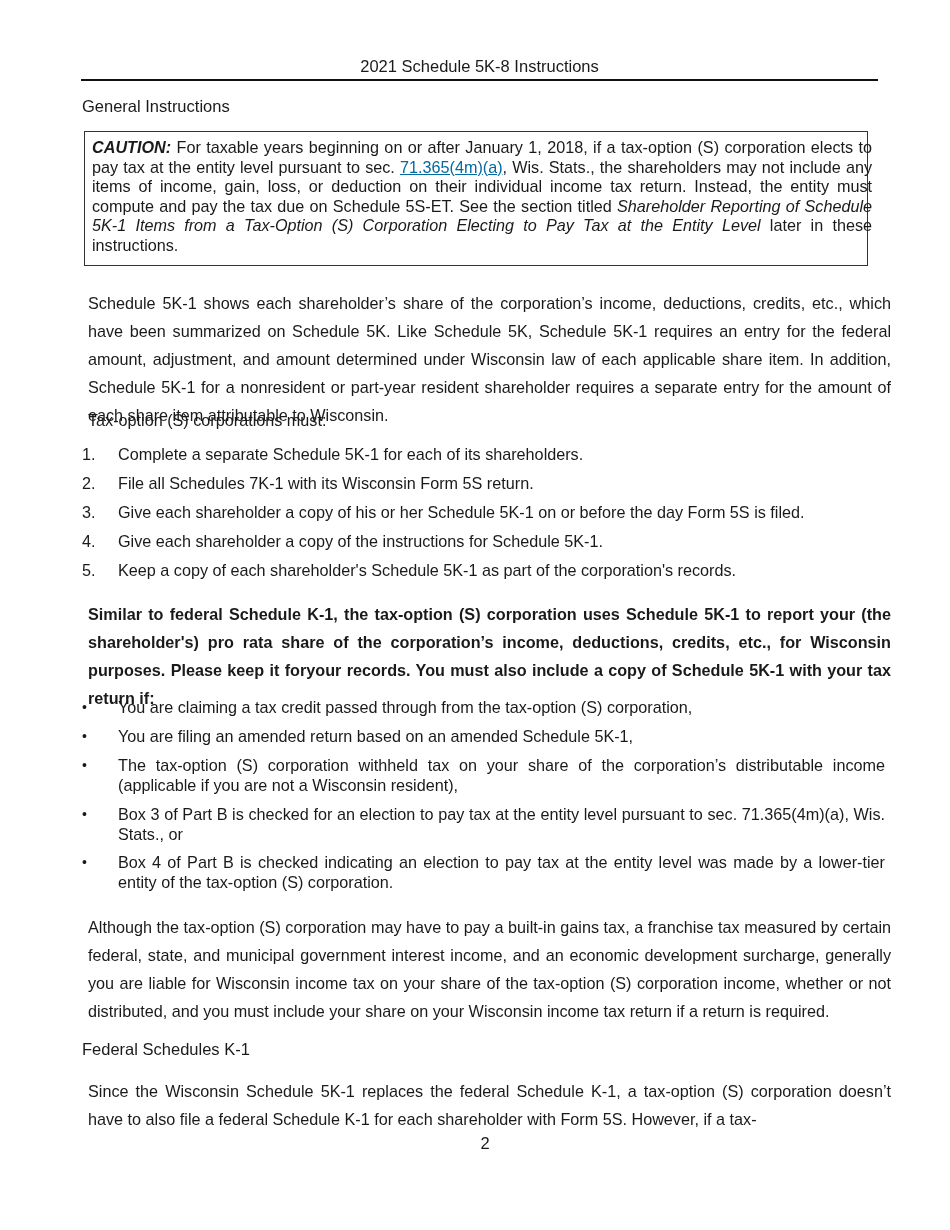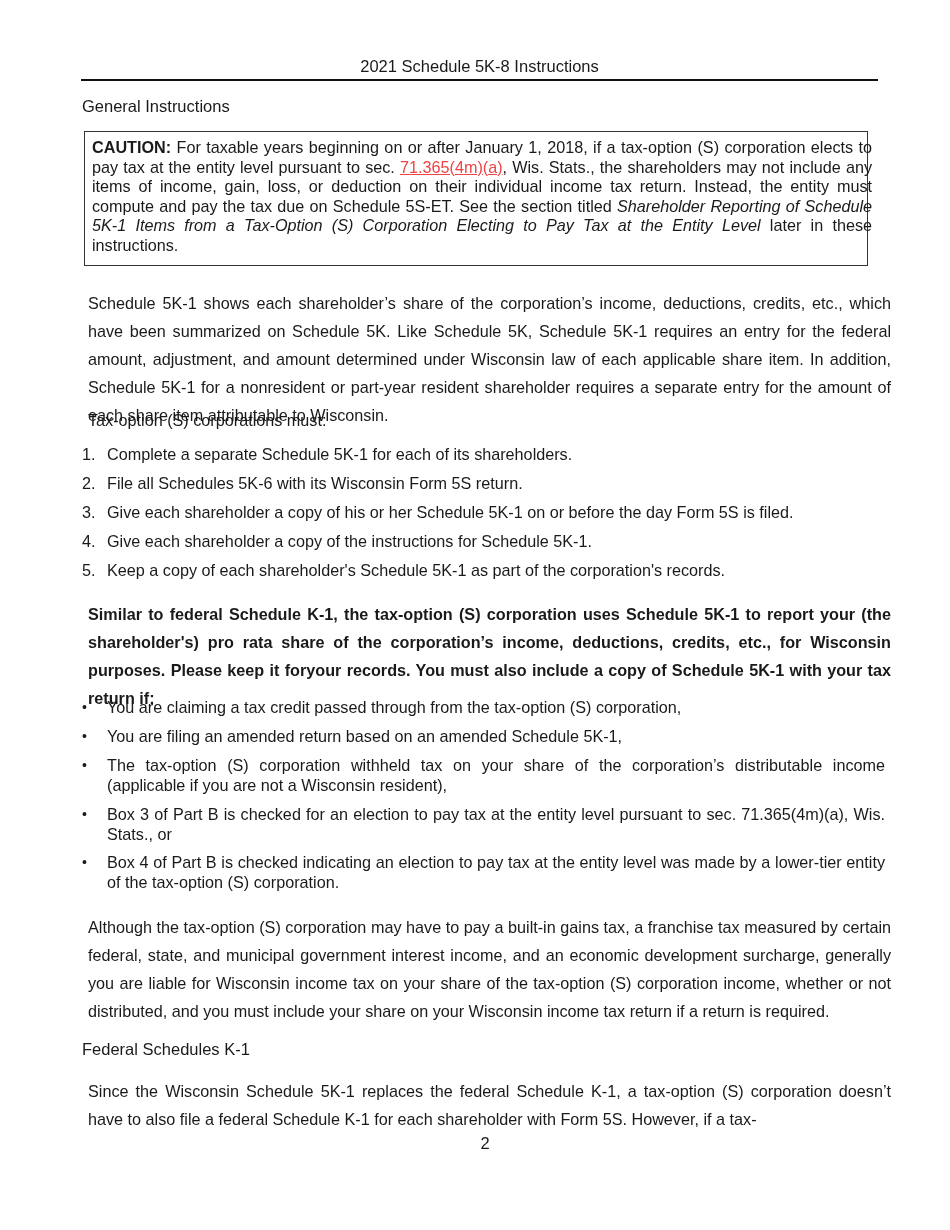--- a/index.html
+++ b/index.html
@@ -49,23 +49,23 @@
       border: 1.5px solid #333;
       padding: 6px 0 0 7px;
       box-sizing: content-box;
     }
     .caution-text {
       width: 780px;
       font-size: 16.2px;
       line-height: 19.6px;
       text-align: justify;
     }
-    .caution-text b { font-weight: bold; }
+    .caution-text b { font-weight: bold; font-style: italic; }
     .caution-text a {
-      color: #ef4444;
+      color: #0369a1;
       text-decoration: underline;
     }
     .para {
       position: absolute;
       left: 88px;
       width: 803px;
       font-size: 16.2px;
       line-height: 28px;
       text-align: justify;
     }
@@ -75,21 +75,21 @@
       width: 803px;
       font-size: 16.2px;
       line-height: 19.6px;
     }
     .list-item .marker {
       position: absolute;
       left: 0;
       top: 0;
     }
     .list-item .body {
-      margin-left: 25px;
+      margin-left: 36px;
       text-align: justify;
     }
     .bullet-marker {
       font-size: 14px;
     }
     .page-number {
       position: absolute;
       left: 81px;
       top: 1133px;
       width: 808px;
@@ -114,21 +114,21 @@
 <div class="para" style="top:289px;">Schedule 5K-1 shows each shareholder’s share of the corporation’s income, deductions, credits, etc., which have been summarized on Schedule 5K. Like Schedule 5K, Schedule 5K-1 requires an entry for the federal amount, adjustment, and amount determined under Wisconsin law of each applicable share item. In addition, Schedule 5K-1 for a nonresident or part-year resident shareholder requires a separate entry for the amount of each share item attributable to Wisconsin.</div>
 
 <div class="para" style="top:406px;">Tax-option (S) corporations must:</div>
 
 <div class="list-item" style="top:445px;">
   <span class="marker">1.</span>
   <div class="body">Complete a separate Schedule 5K-1 for each of its shareholders.</div>
 </div>
 <div class="list-item" style="top:474px;">
   <span class="marker">2.</span>
-  <div class="body">File all Schedules 5K-6 with its Wisconsin Form 5S return.</div>
+  <div class="body">File all Schedules 7K-1 with its Wisconsin Form 5S return.</div>
 </div>
 <div class="list-item" style="top:503px;">
   <span class="marker">3.</span>
   <div class="body">Give each shareholder a copy of his or her Schedule 5K-1 on or before the day Form 5S is filed.</div>
 </div>
 <div class="list-item" style="top:532px;">
   <span class="marker">4.</span>
   <div class="body">Give each shareholder a copy of the instructions for Schedule 5K-1.</div>
 </div>
 <div class="list-item" style="top:561px;">

